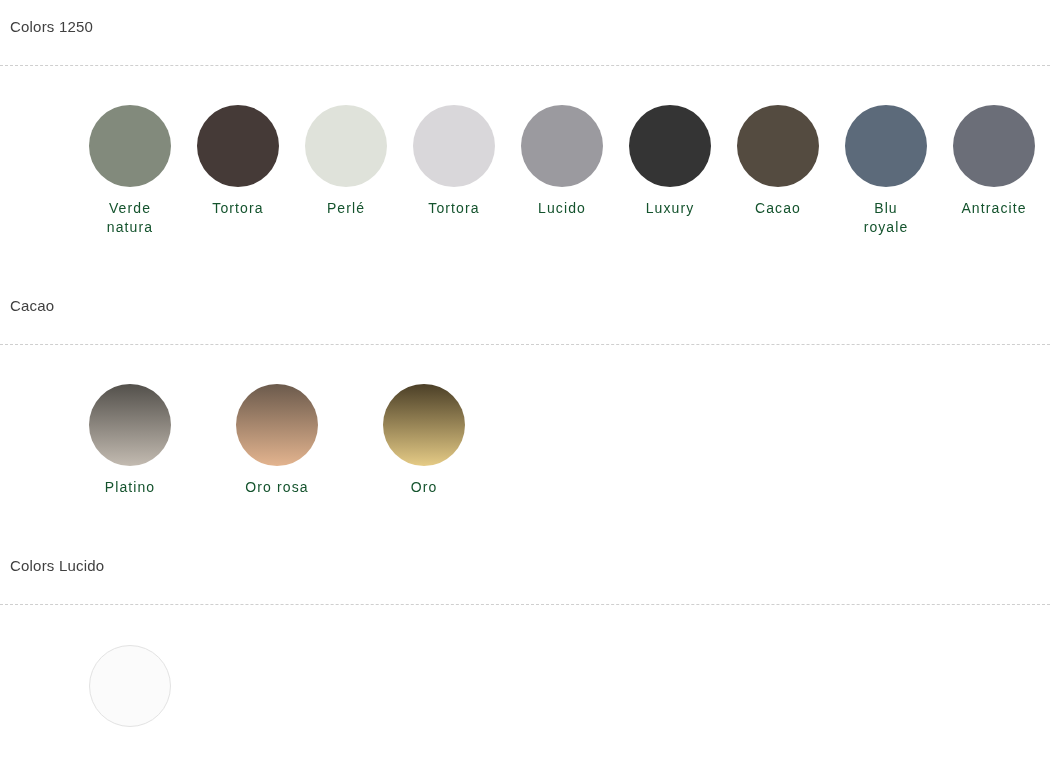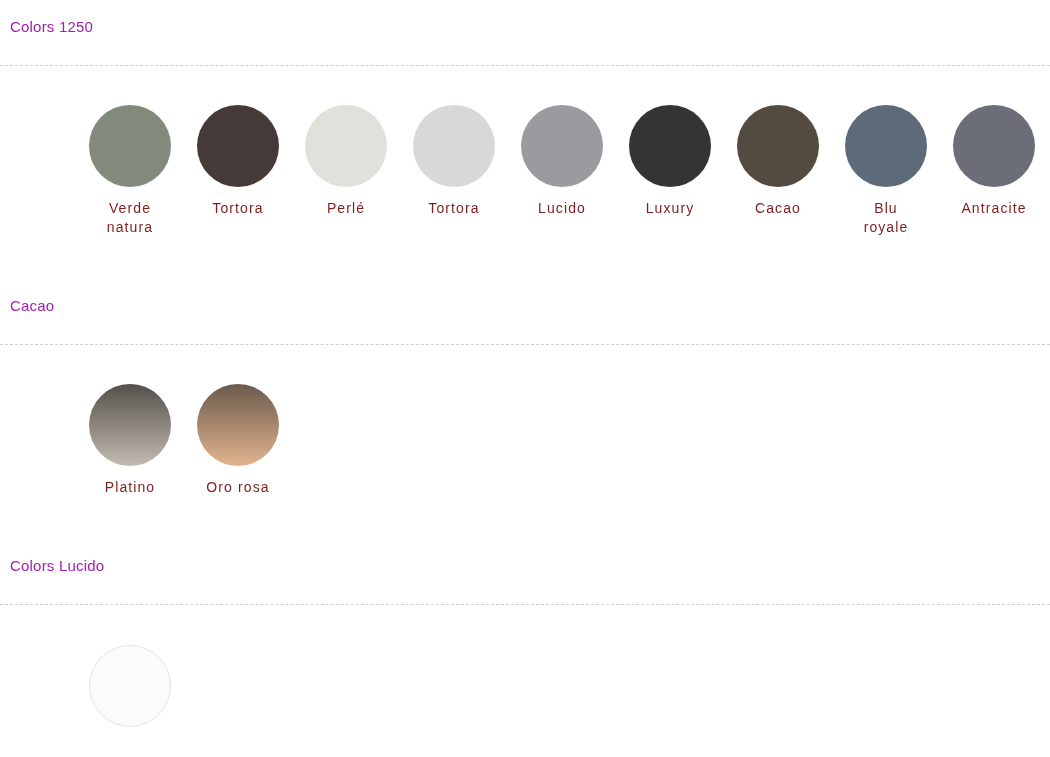--- a/index.html
+++ b/index.html
@@ -22,21 +22,21 @@
     box-sizing: border-box;
   }
 
   .section {
     padding: 0;
   }
 
   .section-title {
     font-size: 15px;
     font-weight: 400;
-    color: #a21caf;
+    color: #404040;
     letter-spacing: 0.2px;
     padding-left: 10px;
     line-height: 18px;
   }
 
   .divider {
     border: 0;
     border-top: 1px dashed #cfcfcf;
     margin: 0;
     height: 0;
@@ -68,35 +68,35 @@
   .swatch-dot.outlined {
     border: 1px solid #e3e3e3;
     width: 80px;
     height: 80px;
   }
 
   .swatch-label {
     margin-top: 12px;
     font-size: 14px;
     line-height: 19px;
-    color: #7f1d1d;
+    color: #14532d;
     letter-spacing: 1.1px;
     text-align: center;
     white-space: pre-line;
     font-family: "Liberation Sans", sans-serif;
   }
 
   
   .t1 { padding-top: 18px; }
   .d1 { margin-top: 29px; }
   .r1 { padding-top: 39px; }
 
   .t2 { padding-top: 60px; }
   .d2 { margin-top: 29px; }
-  .r2 { padding-top: 39px; }
+  .r2 { padding-top: 39px; gap: 39px; }
 
   .t3 { padding-top: 60px; }
   .d3 { margin-top: 29px; }
   .r3 { padding-top: 40px; }
 </style>
 </head>
 <body>
 
 <div class="page">
 
@@ -163,20 +163,24 @@
       <div class="swatch-cell">
         <span class="swatch-dot" id="dot-1-0" style="background: linear-gradient(rgb(83, 80, 75) 0%, rgb(195, 187, 177) 100%);"></span>
         <span class="swatch-label">Platino</span>
       </div>
 
       <div class="swatch-cell">
         <span class="swatch-dot" id="dot-1-1" style="background: linear-gradient(rgb(107, 90, 76) 0%, rgb(227, 180, 143) 100%);"></span>
         <span class="swatch-label">Oro rosa</span>
       </div>
 
+      <div class="swatch-cell">
+        <span class="swatch-dot" id="dot-1-2" style="background: linear-gradient(rgb(75, 63, 39) 0%, rgb(229, 203, 134) 100%);"></span>
+        <span class="swatch-label">Oro</span>
+      </div>
 
     </div>
   </div>
 
   <div class="section">
     <div class="section-title t3">Colors Lucido</div>
     <hr class="divider d3">
     <div class="swatch-row r3">
 
       <div class="swatch-cell">

